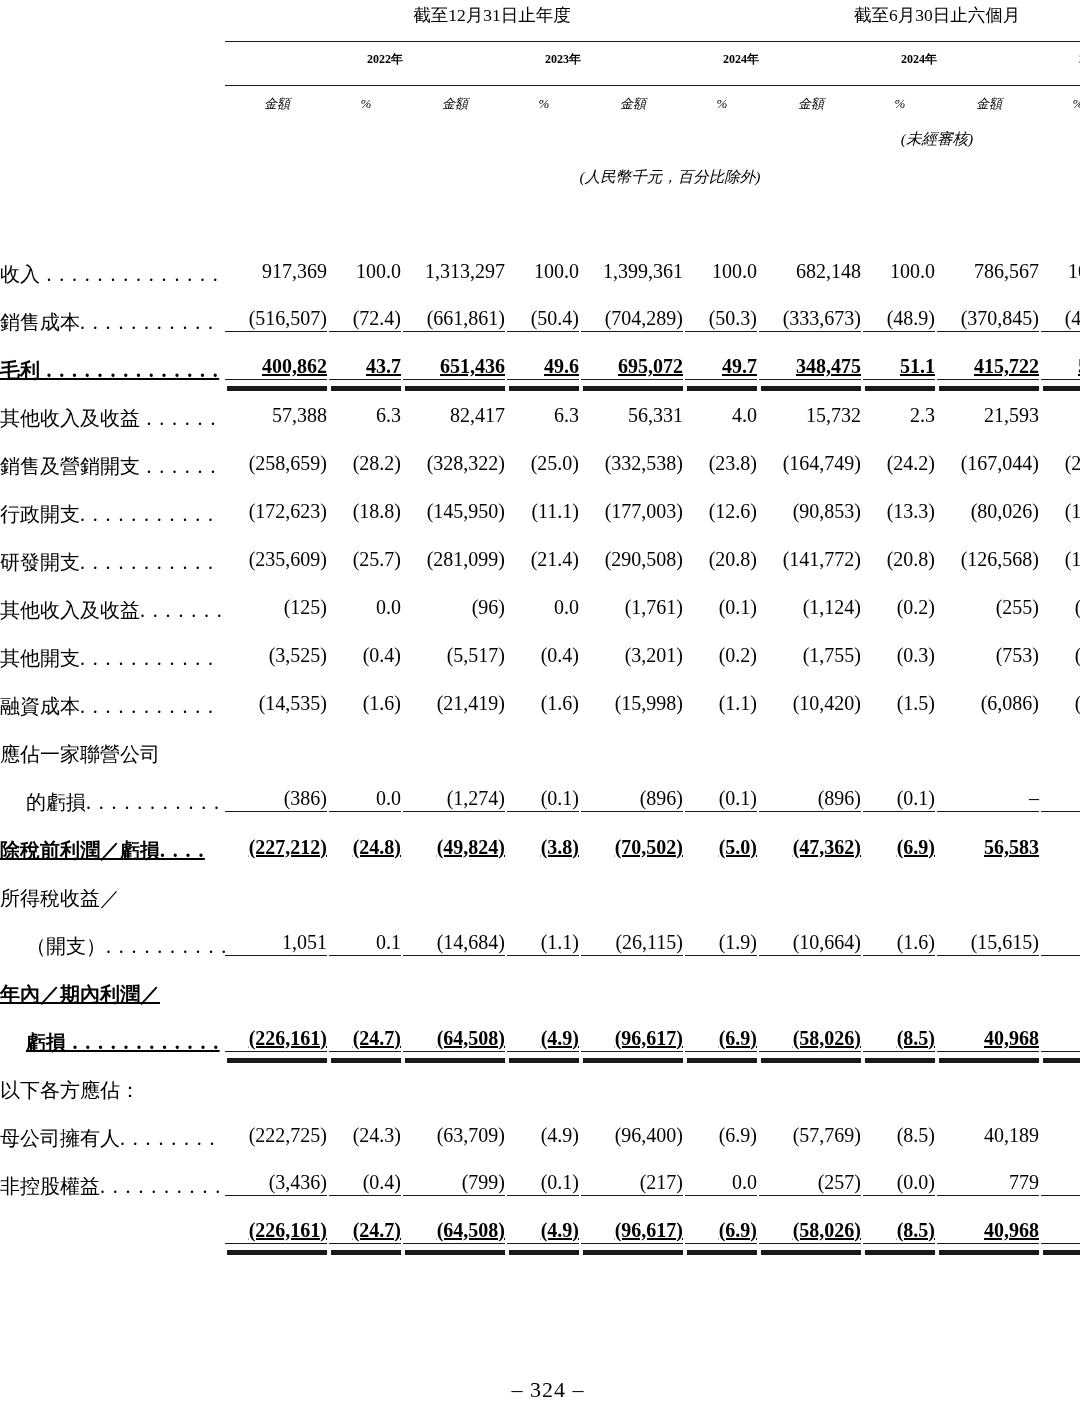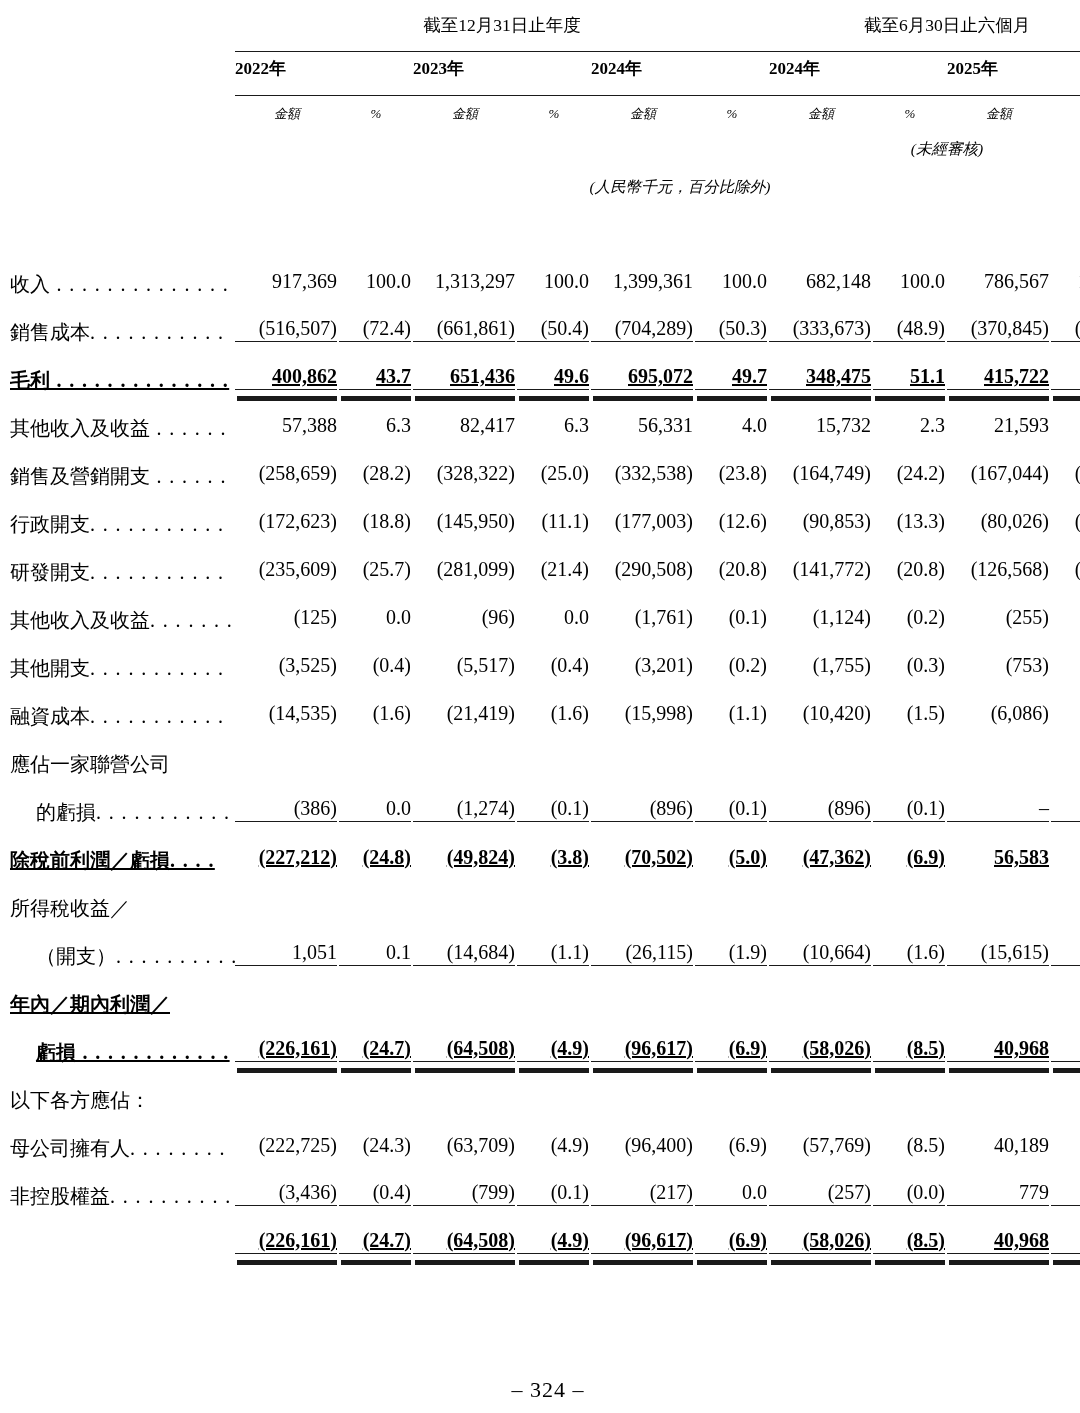--- a/index.html
+++ b/index.html
@@ -14,21 +14,21 @@
     color: #000000;
     position: relative;
     overflow: hidden;
   }
 
   .page {
     position: relative;
     width: 1080px;
     height: 1413px;
     box-sizing: border-box;
-    padding: 10px;
+    padding: 0;
   }
 
   table.fin {
     border-collapse: collapse;
     table-layout: fixed;
     width: 1080px;
     margin: 0;
   }
 
   
@@ -54,22 +54,22 @@
     white-space: nowrap;
   }
   .rule-row td { height: 10px; }
   .rule {
     border-top: 1.6px solid #1a1a1a;
     height: 0;
     font-size: 0;
     line-height: 0;
   }
   .yr-title {
-    text-align: left;
-    font-size: 17px;
+    text-align: right;
+    font-size: 12px;
     line-height: 34px;
     font-weight: bold;
     white-space: nowrap;
   }
   .sub-title {
     text-align: center;
     font-size: 13px;
     line-height: 36px;
     font-style: italic;
     white-space: nowrap;

